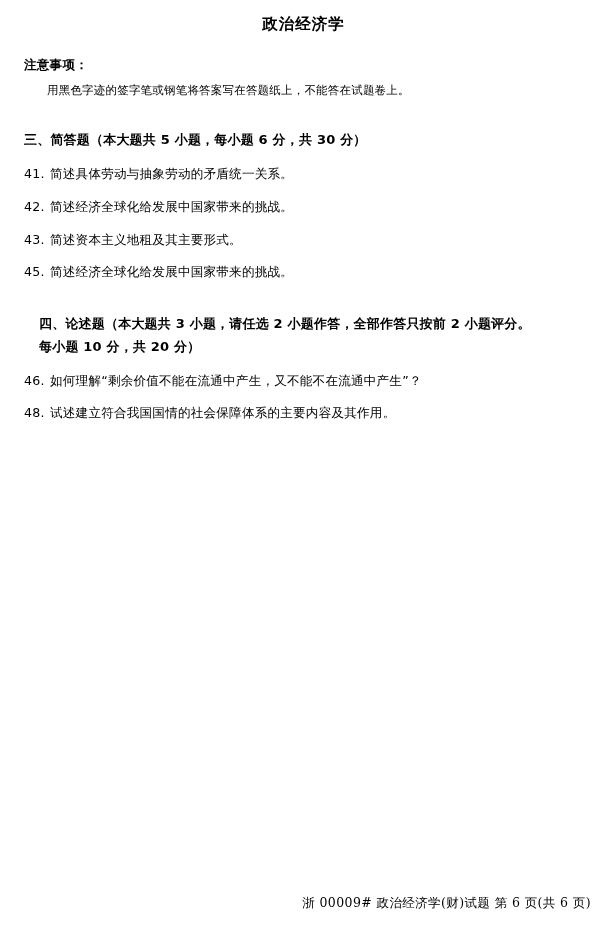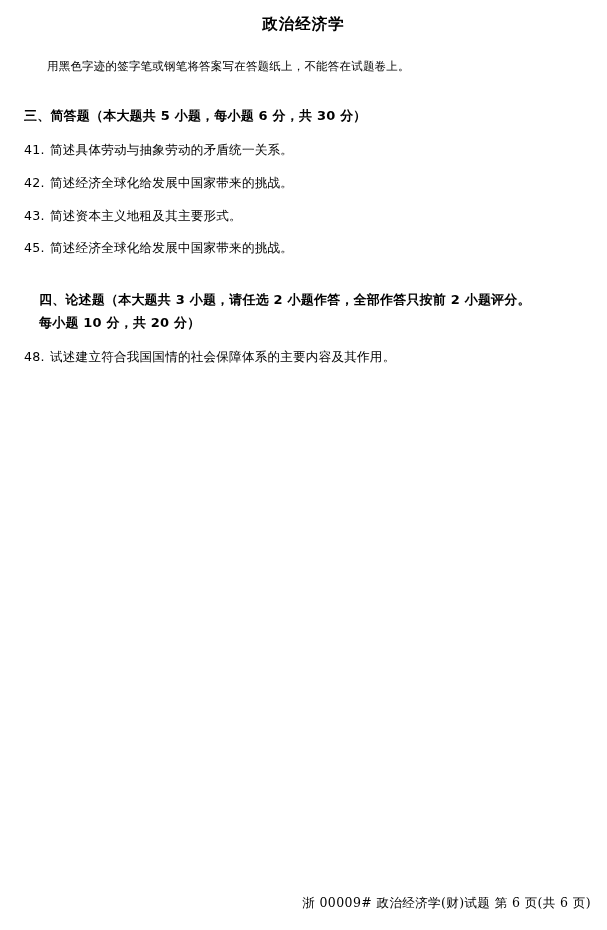--- a/index.html
+++ b/index.html
@@ -91,20 +91,21 @@
 </head>
 <body>
 
 <div class="page">
 
   <div class="title">政治经济学</div>
 
   <div class="content">
 
     <div>
+      <div class="notice-head">注意事项：</div>
       <div class="notice-body">用黑色字迹的签字笔或钢笔将答案写在答题纸上，不能答在试题卷上。</div>
     </div>
 
     <div>
       <div class="section-head">三、简答题（本大题共 5 小题，每小题 6 分，共 30 分）</div>
 
       <div class="q-item">
         <span class="q-num">41.</span>
         <span class="q-text">简述具体劳动与抽象劳动的矛盾统一关系。</span>
       </div>
@@ -119,20 +120,24 @@
       <div class="q-item">
         <span class="q-num">45.</span>
         <span class="q-text">简述经济全球化给发展中国家带来的挑战。</span>
       </div>
     </div>
 
     <div>
       <div class="section-head two-line">四、论述题（本大题共 3 小题，请任选 2 小题作答，全部作答只按前 2 小题评分。每小题 10 分，共 20 分）</div>
 
       <div class="q-item">
+        <span class="q-num">46.</span>
+        <span class="q-text">如何理解“剩余价值不能在流通中产生，又不能不在流通中产生”？</span>
+      </div>
+      <div class="q-item">
         <span class="q-num">48.</span>
         <span class="q-text">试述建立符合我国国情的社会保障体系的主要内容及其作用。</span>
       </div>
     </div>
 
   </div>
 
   <div class="footer">浙 00009# 政治经济学(财)试题 第 6 页(共 6 页)</div>
 
 </div>

